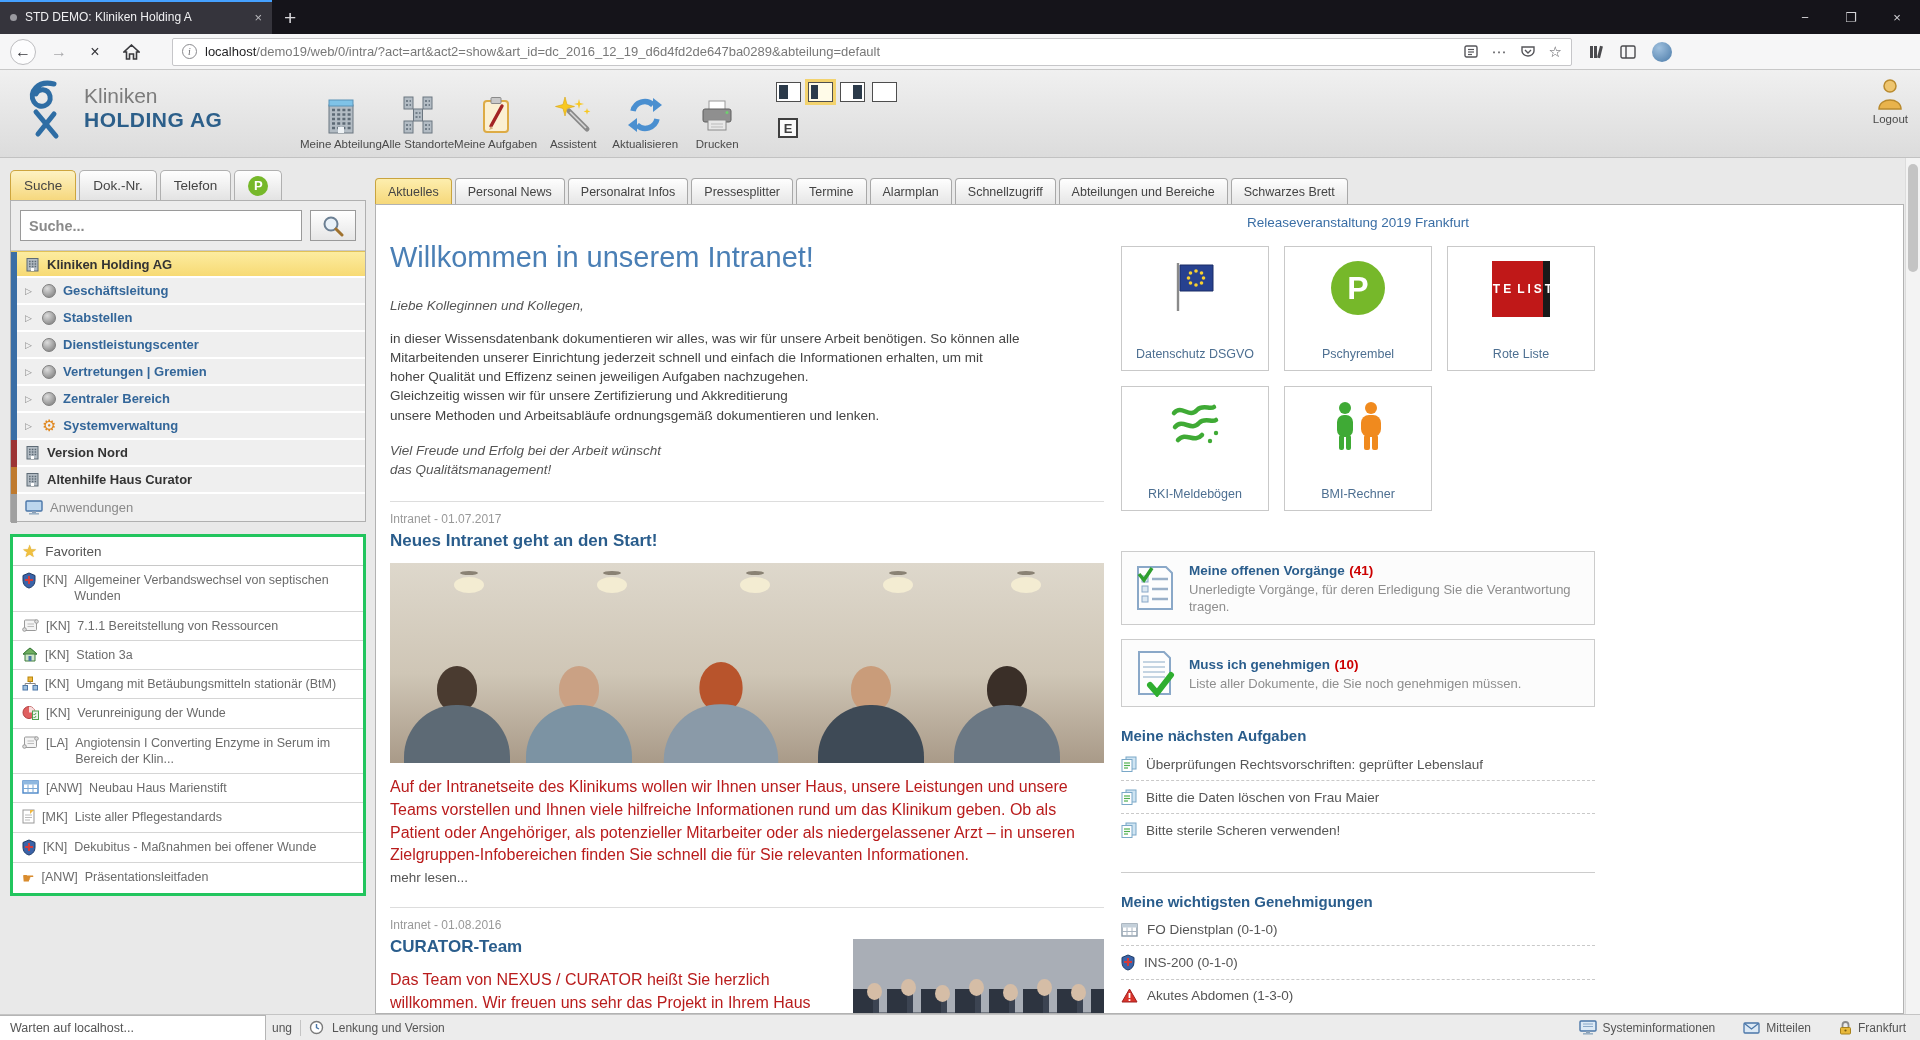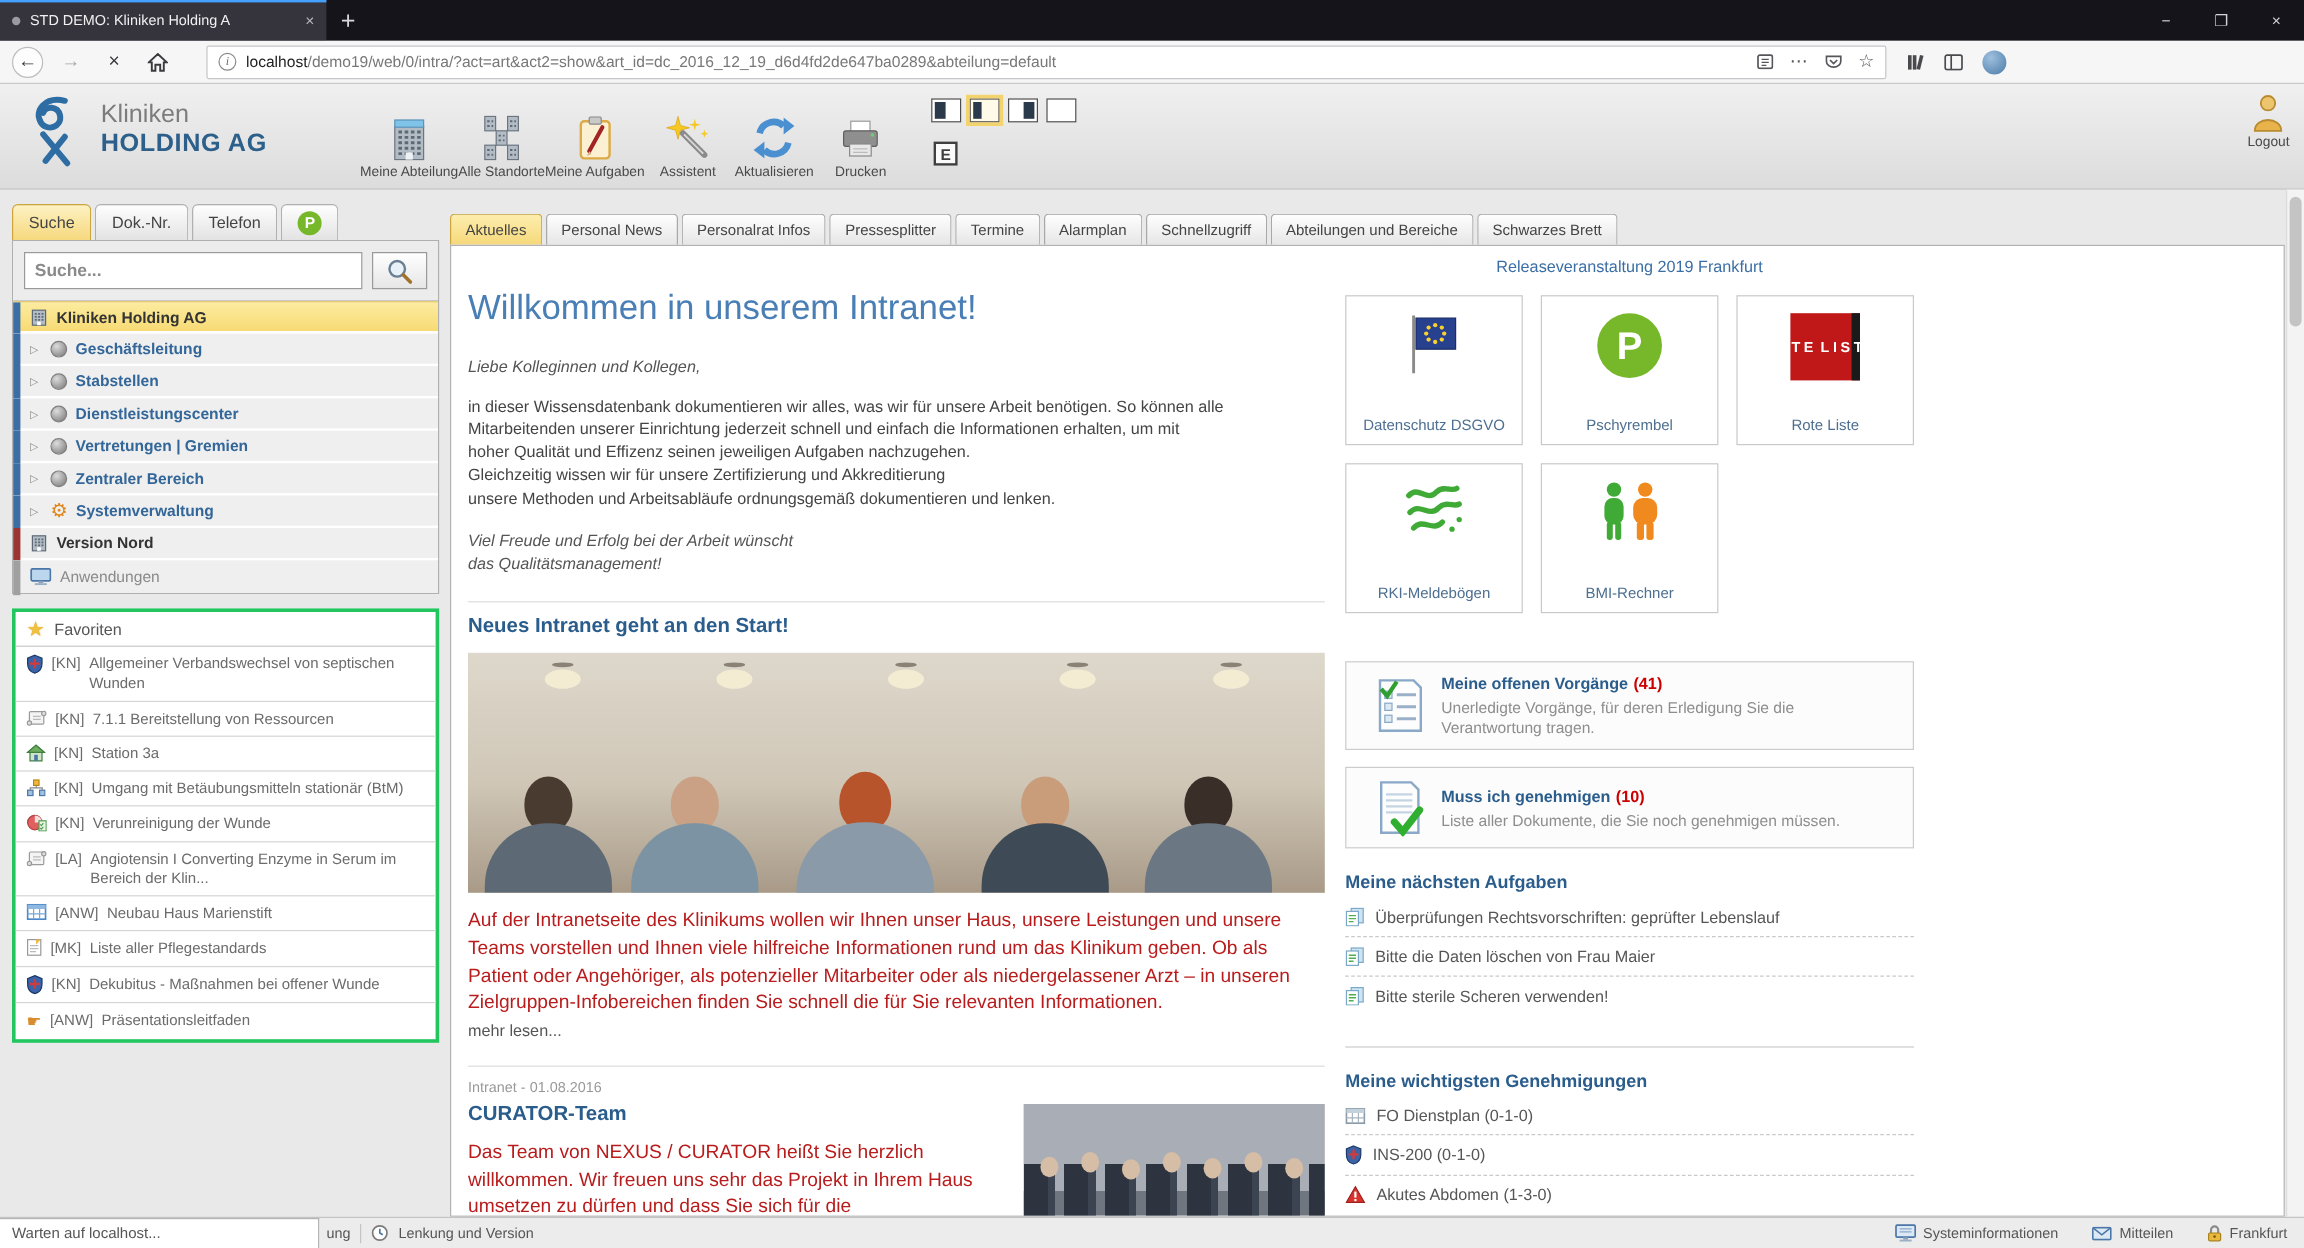--- a/index.html
+++ b/index.html
@@ -107,21 +107,21 @@
   .ph2row{position:absolute;left:0;right:0;bottom:0;height:64%;background:repeating-linear-gradient(90deg,#2d3440 0 20px,#3c4452 20px 26px,transparent 26px 34px)}
   .hd{position:absolute;width:15px;height:17px;border-radius:50%;background:#d5bda6}
 
   .aside{position:absolute;left:745px;top:10px;width:474px}
   .release{text-align:center;font-size:13.5px;color:#3a6ea5;margin-bottom:16px}
   .tiles{display:flex;flex-wrap:wrap;gap:15px;margin-bottom:40px}
   .tile{width:148px;height:125px;border:1px solid #c9c9c9;background:#fff;display:flex;flex-direction:column;align-items:center;justify-content:space-between;padding:14px 4px 9px}
   .tile-label{font-size:12.5px;color:#4d6f91;white-space:nowrap}
   .pball-big{width:54px;height:54px;border-radius:50%;background:#76b82a;color:#fff;font-weight:bold;font-size:32px;display:grid;place-items:center}
   .rote{width:58px;height:56px;background:#c01818;color:#fff;font-weight:bold;font-size:12px;letter-spacing:3px;display:flex;align-items:center;justify-content:center;gap:3px;border-right:7px solid #1a1a1a}
-  .widget{border:1px solid #ccc;background:#fcfcfc;padding:9px 24px;display:flex;gap:13px;margin-bottom:14px;align-items:center;min-height:62px}
+  .widget{border:1px solid #ccc;background:#fcfcfc;padding:9px 12px;display:flex;gap:13px;margin-bottom:14px;align-items:center;min-height:62px}
   .wtitle{font-size:13.5px;font-weight:bold;color:#2a5d8c}
   .wcount{color:#c00}
   .wdesc{font-size:13px;color:#8e8e8e;line-height:1.32;margin-top:2px}
   .sect{font-size:15px;font-weight:bold;color:#2a5d8c;margin:20px 0 4px}
   .task{display:flex;gap:9px;align-items:center;padding:8px 0;border-bottom:1px dashed #c9c9c9;font-size:13.5px;color:#555}
   .sep{border:none;border-top:1px solid #ccc;margin-top:26px}
 
   
   .footer{position:absolute;left:0;right:0;bottom:0;height:26px;background:#ececec;border-top:1px solid #c4c4c4;display:flex;align-items:center;font-size:12px;color:#555}
   .fleft{display:flex;align-items:center;gap:8px;margin-left:272px}
@@ -414,20 +414,35 @@
               <g stroke="#5d6a75" stroke-width="1.4" stroke-dasharray="1.6 1.2">
                 <line x1="4" y1="4.5" x2="11.5" y2="4.5"></line>
                 <line x1="4" y1="7" x2="11.5" y2="7"></line>
                 <line x1="4" y1="9.5" x2="11.5" y2="9.5"></line>
               </g>
               <rect x="6" y="11" width="3" height="3" fill="#fff"></rect>
             </svg>
           </span>
         <span class="tlbl dark">Version Nord</span>
       </div>
+      <div class="trow">
+        <span class="strip" style="background:#bf7a2e"></span>
+        <span class="ico">
+            <svg width="15" height="15" viewBox="0 0 15 15">
+              <rect x="2" y="1.5" width="11" height="12.5" fill="#b3bcc4" stroke="#5d6a75"></rect>
+              <g stroke="#5d6a75" stroke-width="1.4" stroke-dasharray="1.6 1.2">
+                <line x1="4" y1="4.5" x2="11.5" y2="4.5"></line>
+                <line x1="4" y1="7" x2="11.5" y2="7"></line>
+                <line x1="4" y1="9.5" x2="11.5" y2="9.5"></line>
+              </g>
+              <rect x="6" y="11" width="3" height="3" fill="#fff"></rect>
+            </svg>
+          </span>
+        <span class="tlbl dark">Altenhilfe Haus Curator</span>
+      </div>
       <div class="trow" style="border-bottom:none">
         <span class="strip" style="background:#a0a0a0"></span>
         <span class="ico">
             <svg width="18" height="15" viewBox="0 0 18 15">
               <rect x="1" y="1" width="16" height="10" rx="1" fill="#bcd6ee" stroke="#4a76a8" stroke-width="1.4"></rect>
               <rect x="7" y="11" width="4" height="2" fill="#8aa0b8"></rect>
               <rect x="4" y="13" width="10" height="1.6" fill="#9ab0c4"></rect>
             </svg>
           </span>
         <span class="tlbl plain">Anwendungen</span>
@@ -574,20 +589,21 @@
         <div class="h1">Willkommen in unserem Intranet!</div>
         <div class="greet">Liebe Kolleginnen und Kollegen,</div>
         <div class="abody">in dieser Wissensdatenbank dokumentieren wir alles, was wir für unsere Arbeit benötigen. So können alle
 Mitarbeitenden unserer Einrichtung jederzeit schnell und einfach die Informationen erhalten, um mit
 hoher Qualität und Effizenz seinen jeweiligen Aufgaben nachzugehen.
 Gleichzeitig wissen wir für unsere Zertifizierung und Akkreditierung
 unsere Methoden und Arbeitsabläufe ordnungsgemäß dokumentieren und lenken.</div>
         <div class="aclose">Viel Freude und Erfolg bei der Arbeit wünscht
 das Qualitätsmanagement!</div>
         <hr class="hr">
+        <div class="meta">Intranet - 01.07.2017</div>
         <div class="h2">Neues Intranet geht an den Start!</div>
         <div class="photo">
           <span class="lamp" style="left:9%"></span>
           <span class="lamp" style="left:29%"></span>
           <span class="lamp" style="left:49%"></span>
           <span class="lamp" style="left:69%"></span>
           <span class="lamp" style="left:87%"></span>
           <span class="fig" style="left:2%">
               <span class="h" style="background:#4a3b30"></span>
               <span class="t" style="background:#5d6a75"></span>

